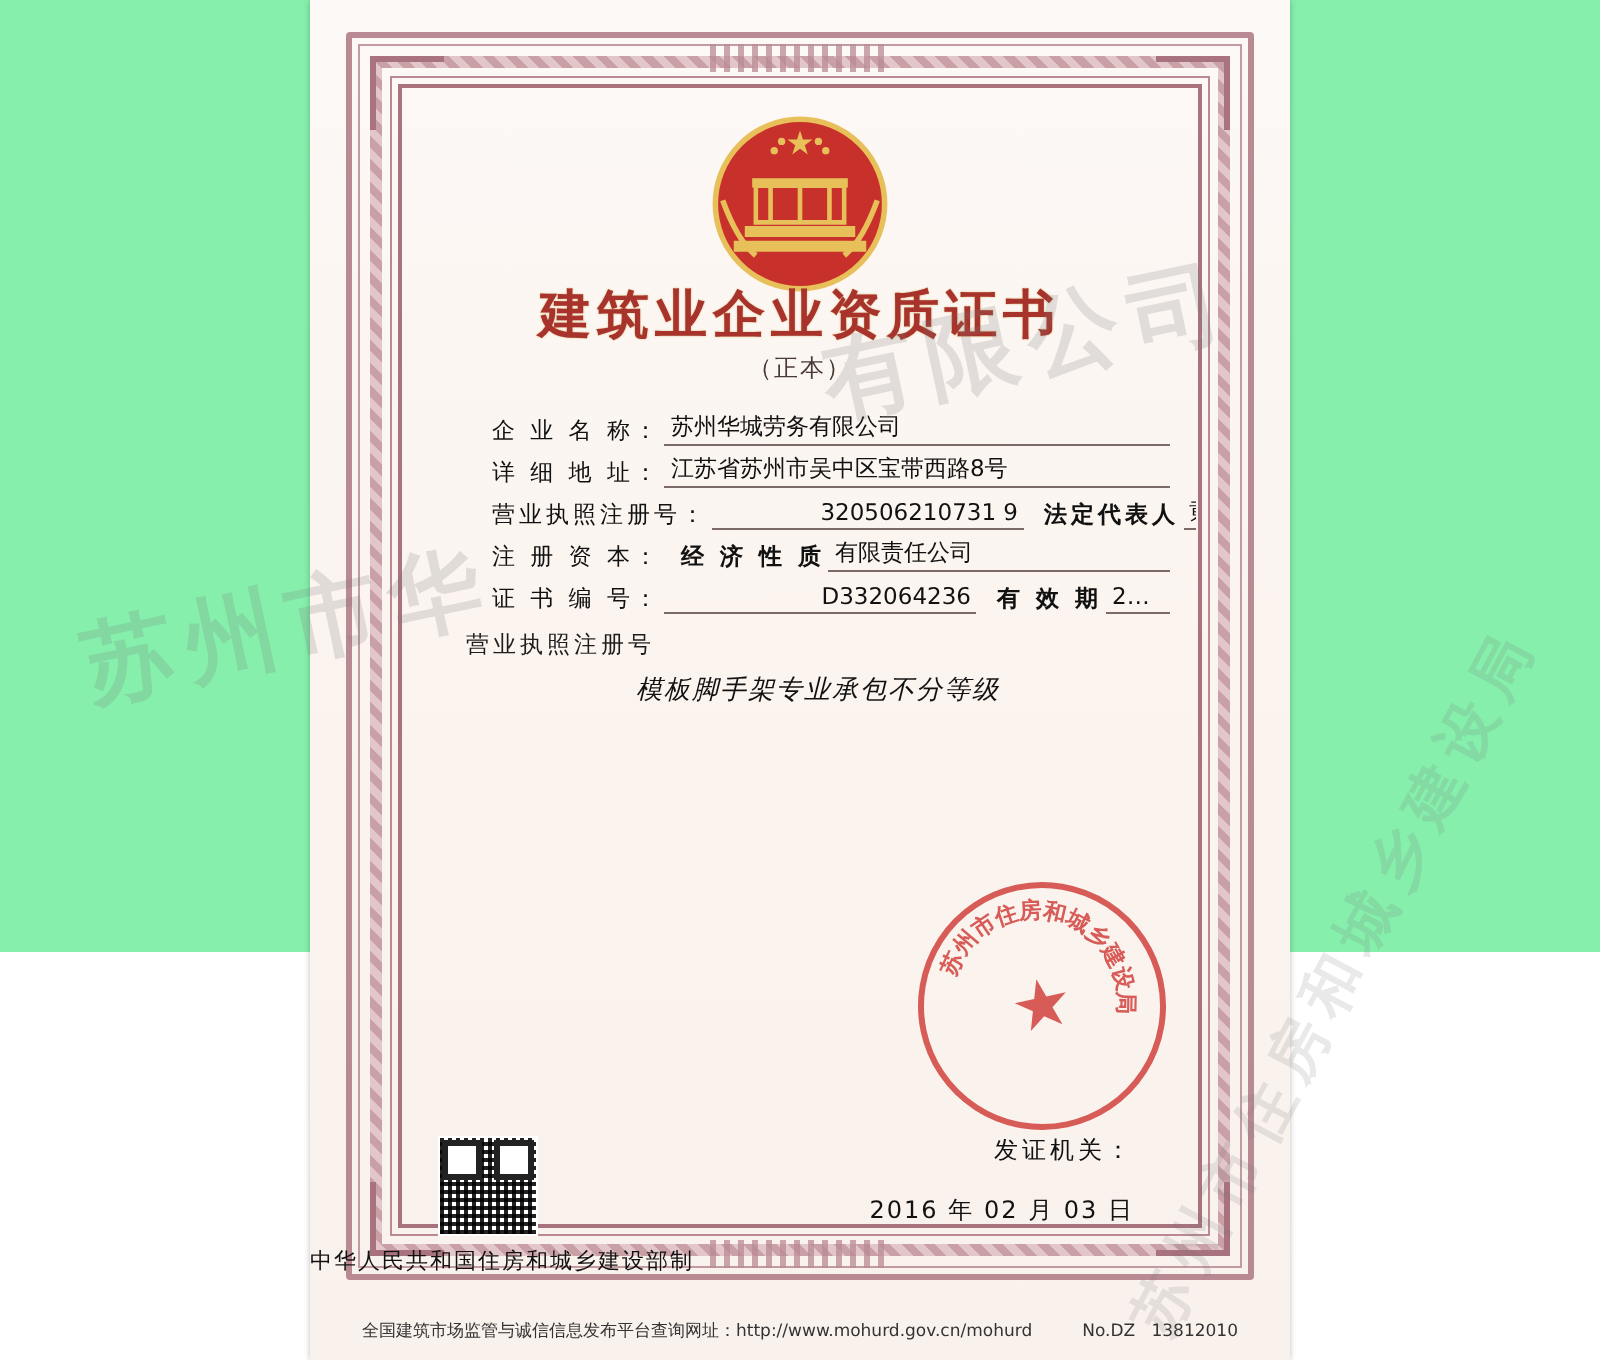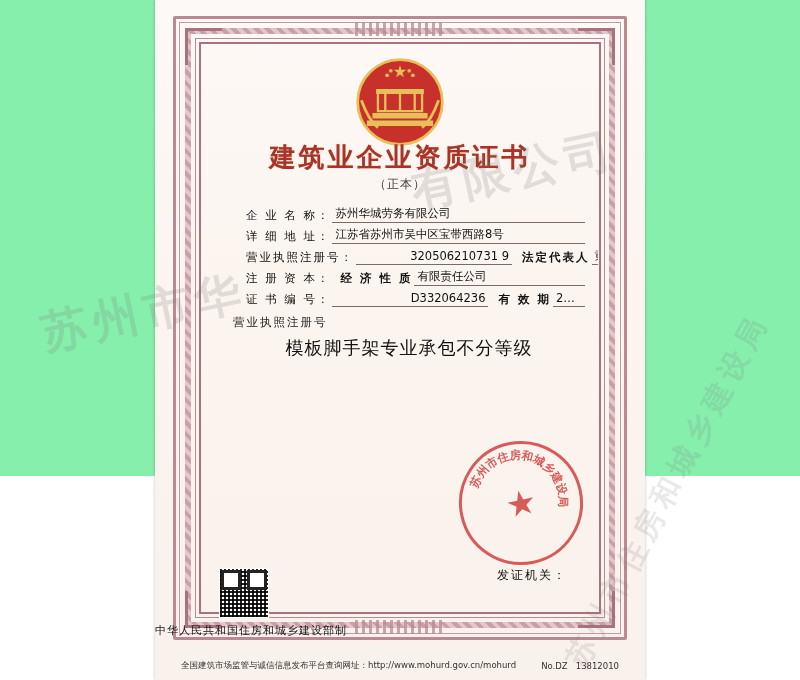--- a/index.html
+++ b/index.html
@@ -126,23 +126,24 @@
   .lbl.second{margin-left:10px;font-weight:bold;}
 
   .cat-label{
     margin-top:8px;
     letter-spacing:2px;
     font-size:11.5px;
   }
   .cat-value{
     margin-top:6px;
     text-align:center;
-    font-size:18px;
+    font-size:13px;
     letter-spacing:1px;
     color:#111;
+    font-style:italic;
   }
 
   
   .seal{
     position:absolute;right:62px;bottom:115px;
     width:118px;height:118px;
     border:3px solid #d03a36;
     border-radius:50%;
     transform:rotate(-12deg);
     opacity:.82;
@@ -309,20 +310,28 @@
           <path id="sealpath" d="M 59,59 m -44,0 a 44,44 0 1,1 88,0 a 44,44 0 1,1 -88,0"></path>
         </defs>
         <text font-family="DejaVu Sans, sans-serif" font-size="12" fill="#d03a36" font-weight="bold">
           <textPath href="#sealpath" startOffset="8%">苏州市住房和城乡建设局</textPath>
         </text>
       </svg>
     </div>
 
     <div class="issuer">发证机关：</div>
 
+    <div class="datebox">
+      <span>2016</span>
+      <span>年</span>
+      <span>02</span>
+      <span>月</span>
+      <span>03</span>
+      <span>日</span>
+    </div>
 
     <div class="ministry">中华人民共和国住房和城乡建设部制</div>
 
     <div class="qr"></div>
 
     <div class="footer">
       <span>全国建筑市场监管与诚信信息发布平台查询网址：http://www.mohurd.gov.cn/mohurd</span>
       <span>
         <span>No.DZ</span>
         &nbsp;

